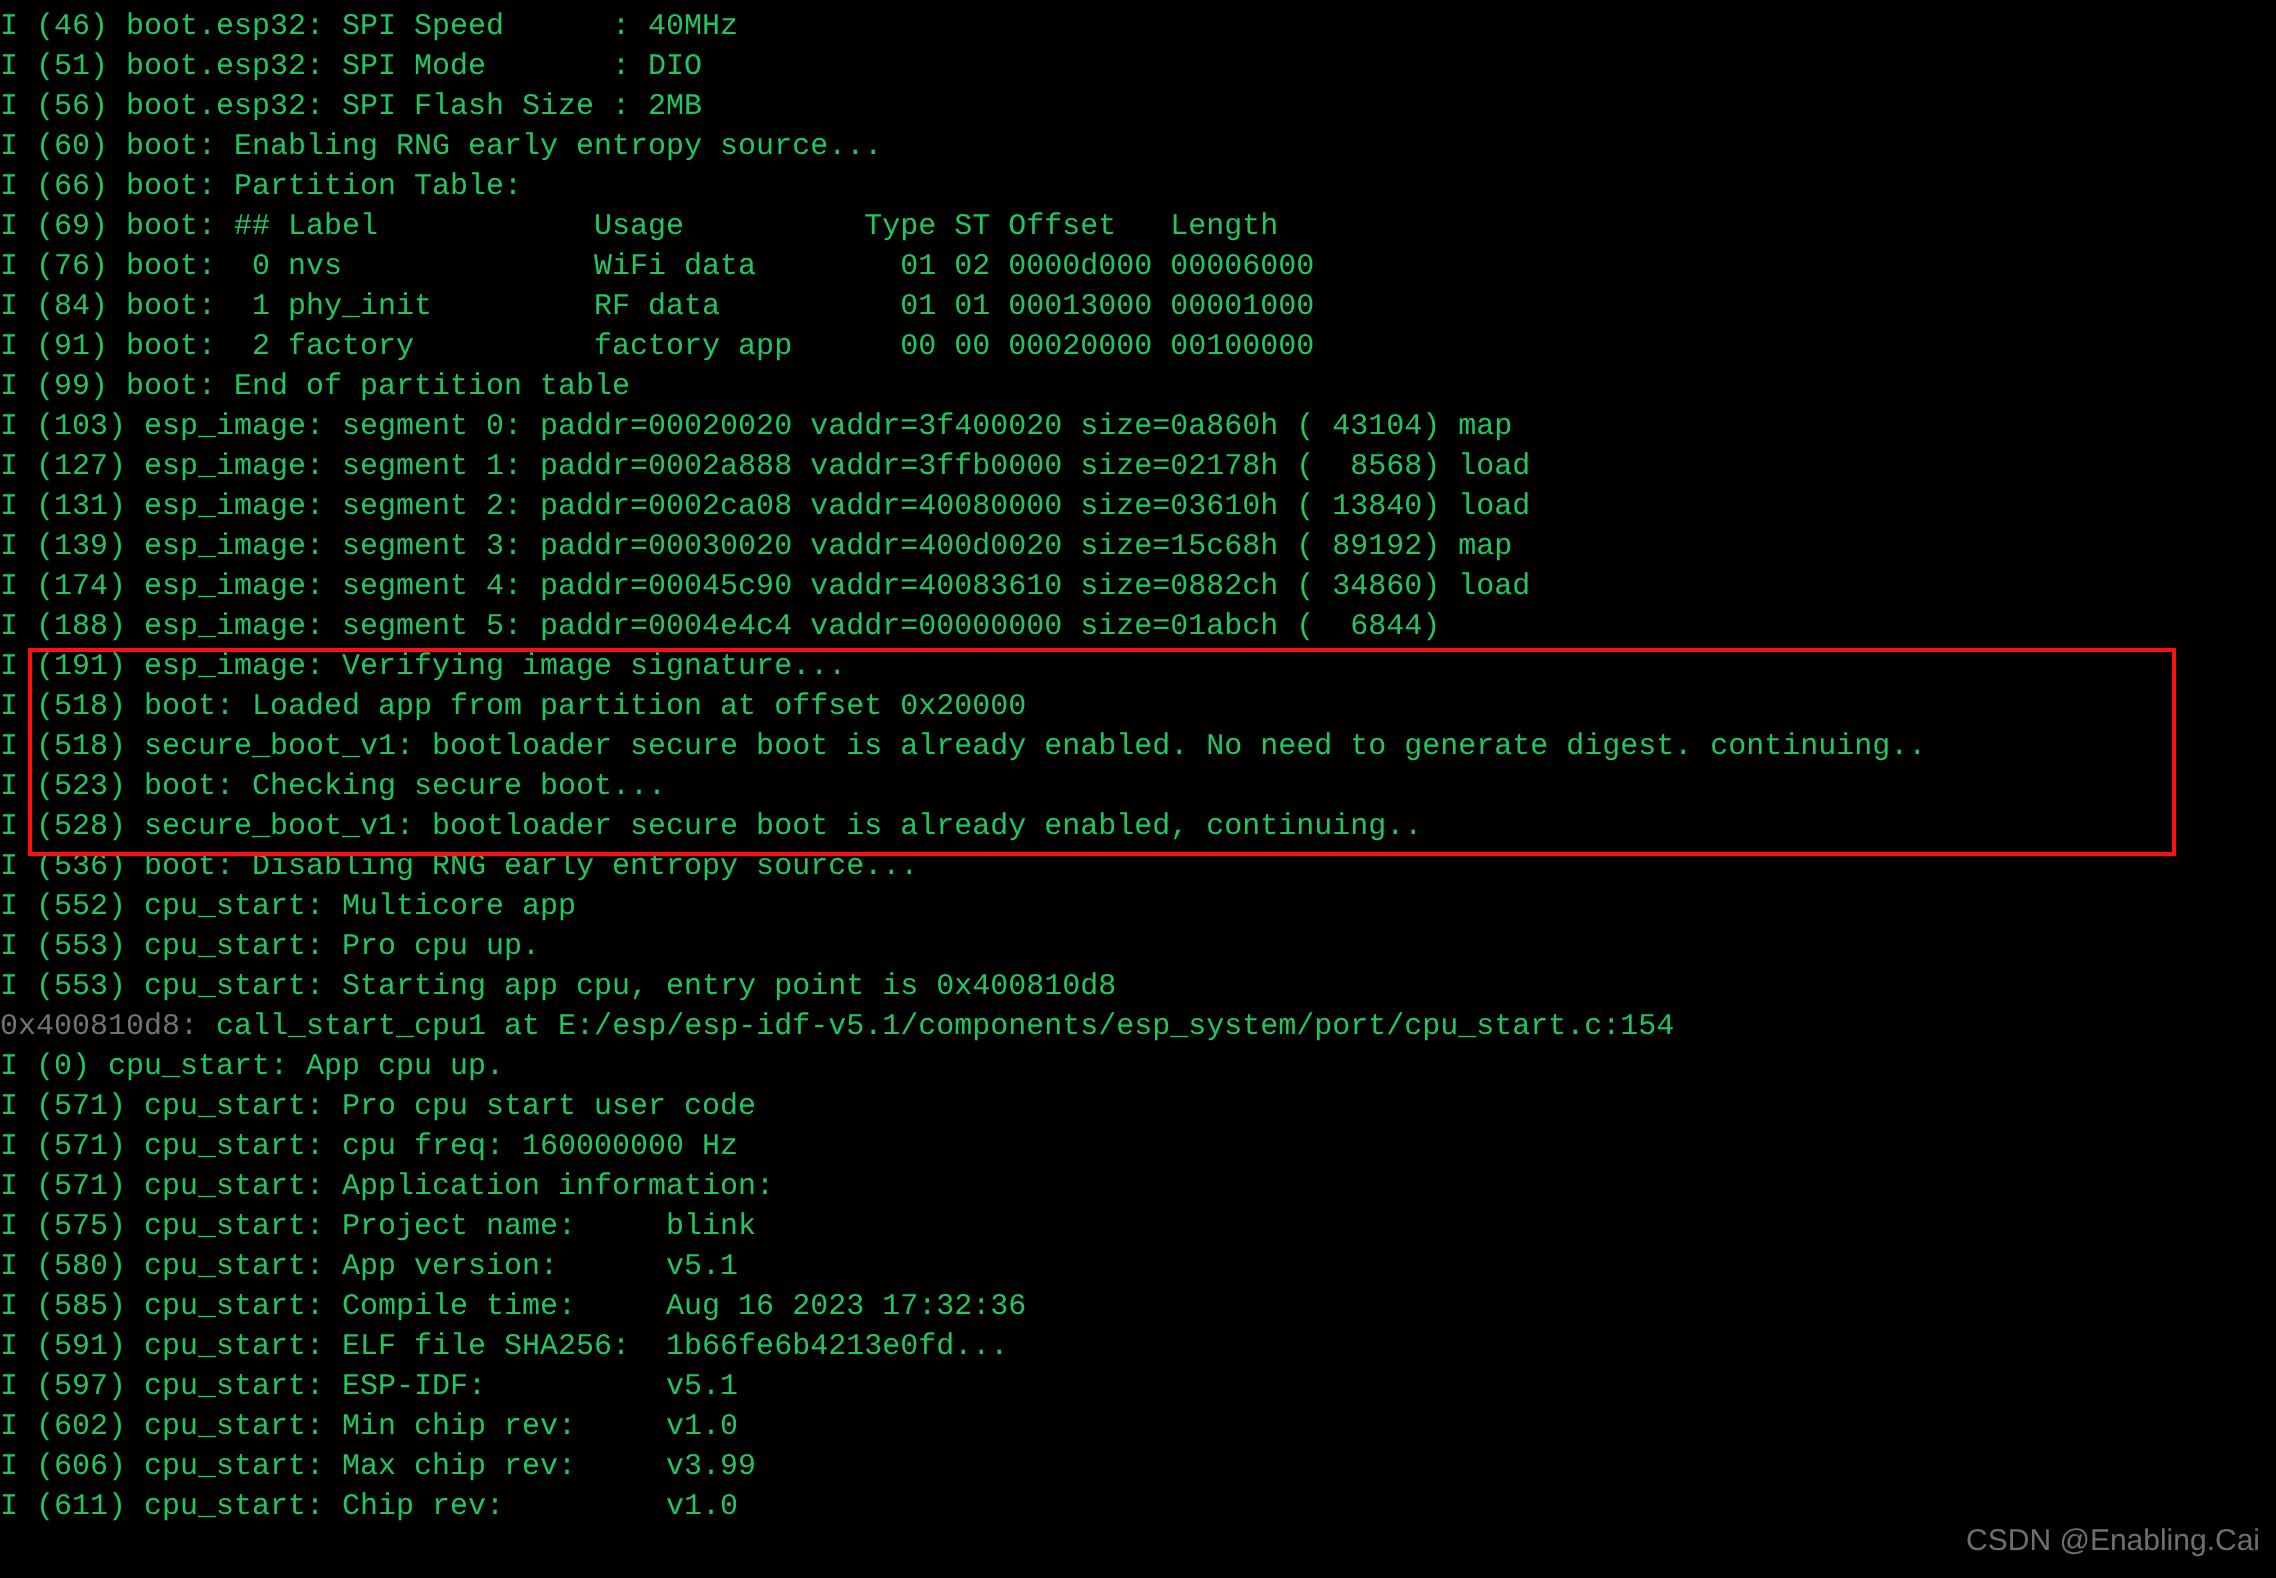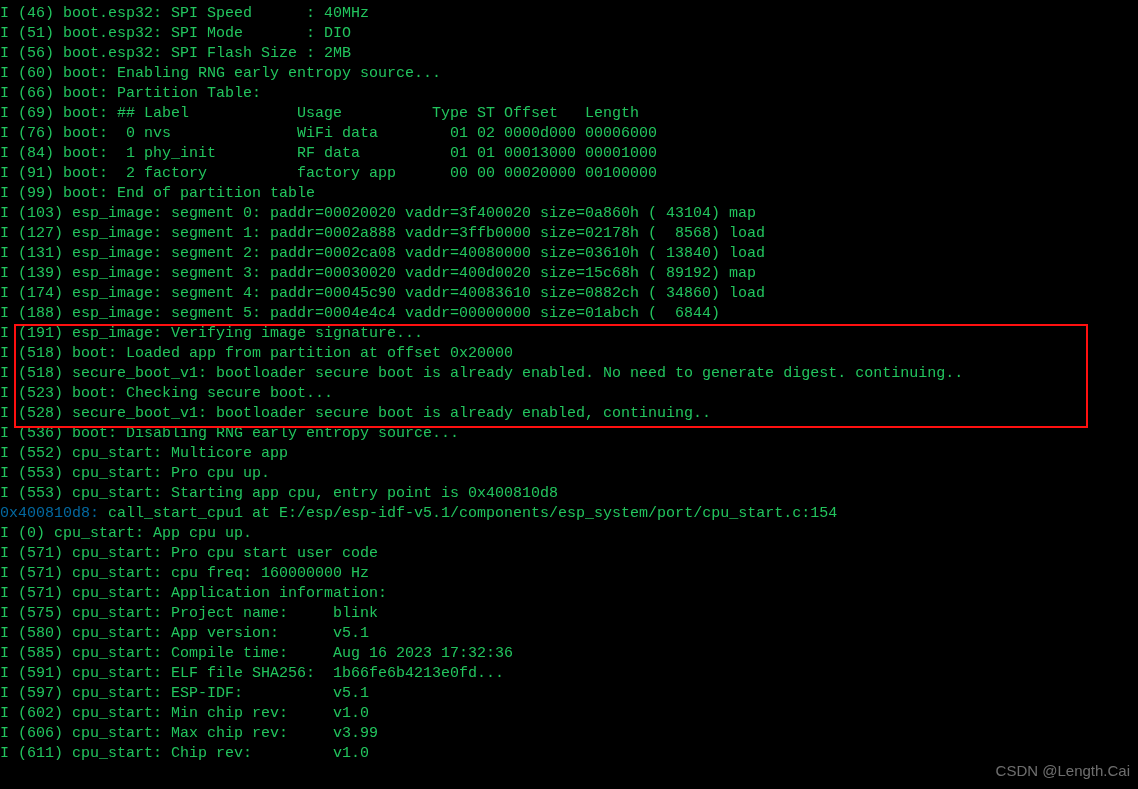--- a/index.html
+++ b/index.html
@@ -13,21 +13,21 @@
     width:1138px;
     height:789px;
     overflow:hidden;
   }
   #term{
     position:relative;
     white-space:pre;
     padding:4px 0 0 0;
   }
   .l{ color:#22c55e; }
-  .addr{ color:#0369a1; }
+  .addr{ color:#737373; }
   .highlight-box{
     position:absolute;
     border:2px solid #ff1010;
     pointer-events:none;
     box-sizing:border-box;
   }
   .watermark{
     position:absolute;
     right:8px;
     bottom:8px;
@@ -37,13 +37,13 @@
     pointer-events:none;
   }
 </style>
 </head>
 <body>
 
 <div id="term"><div class="l">I (46) boot.esp32: SPI Speed      : 40MHz</div><div class="l">I (51) boot.esp32: SPI Mode       : DIO</div><div class="l">I (56) boot.esp32: SPI Flash Size : 2MB</div><div class="l">I (60) boot: Enabling RNG early entropy source...</div><div class="l">I (66) boot: Partition Table:</div><div class="l">I (69) boot: ## Label            Usage          Type ST Offset   Length</div><div class="l">I (76) boot:  0 nvs              WiFi data        01 02 0000d000 00006000</div><div class="l">I (84) boot:  1 phy_init         RF data          01 01 00013000 00001000</div><div class="l">I (91) boot:  2 factory          factory app      00 00 00020000 00100000</div><div class="l">I (99) boot: End of partition table</div><div class="l">I (103) esp_image: segment 0: paddr=00020020 vaddr=3f400020 size=0a860h ( 43104) map</div><div class="l">I (127) esp_image: segment 1: paddr=0002a888 vaddr=3ffb0000 size=02178h (  8568) load</div><div class="l">I (131) esp_image: segment 2: paddr=0002ca08 vaddr=40080000 size=03610h ( 13840) load</div><div class="l">I (139) esp_image: segment 3: paddr=00030020 vaddr=400d0020 size=15c68h ( 89192) map</div><div class="l">I (174) esp_image: segment 4: paddr=00045c90 vaddr=40083610 size=0882ch ( 34860) load</div><div class="l">I (188) esp_image: segment 5: paddr=0004e4c4 vaddr=00000000 size=01abch (  6844)</div><div class="l">I (191) esp_image: Verifying image signature...</div><div class="l">I (518) boot: Loaded app from partition at offset 0x20000</div><div class="l">I (518) secure_boot_v1: bootloader secure boot is already enabled. No need to generate digest. continuing..</div><div class="l">I (523) boot: Checking secure boot...</div><div class="l">I (528) secure_boot_v1: bootloader secure boot is already enabled, continuing..</div><div class="l">I (536) boot: Disabling RNG early entropy source...</div><div class="l">I (552) cpu_start: Multicore app</div><div class="l">I (553) cpu_start: Pro cpu up.</div><div class="l">I (553) cpu_start: Starting app cpu, entry point is 0x400810d8</div><div><span class="addr">0x400810d8: </span><span class="l">call_start_cpu1 at E:/esp/esp-idf-v5.1/components/esp_system/port/cpu_start.c:154</span></div><div class="l"></div><div class="l">I (0) cpu_start: App cpu up.</div><div class="l">I (571) cpu_start: Pro cpu start user code</div><div class="l">I (571) cpu_start: cpu freq: 160000000 Hz</div><div class="l">I (571) cpu_start: Application information:</div><div class="l">I (575) cpu_start: Project name:     blink</div><div class="l">I (580) cpu_start: App version:      v5.1</div><div class="l">I (585) cpu_start: Compile time:     Aug 16 2023 17:32:36</div><div class="l">I (591) cpu_start: ELF file SHA256:  1b66fe6b4213e0fd...</div><div class="l">I (597) cpu_start: ESP-IDF:          v5.1</div><div class="l">I (602) cpu_start: Min chip rev:     v1.0</div><div class="l">I (606) cpu_start: Max chip rev:     v3.99 </div><div class="l">I (611) cpu_start: Chip rev:         v1.0</div></div>
 
 <div class="highlight-box" style="top: 324px; left: 14px; width: 1074px; height: 104px;"></div>
 
-<div class="watermark">CSDN @Length.Cai</div>
+<div class="watermark">CSDN @Enabling.Cai</div>
 
 </body></html>

